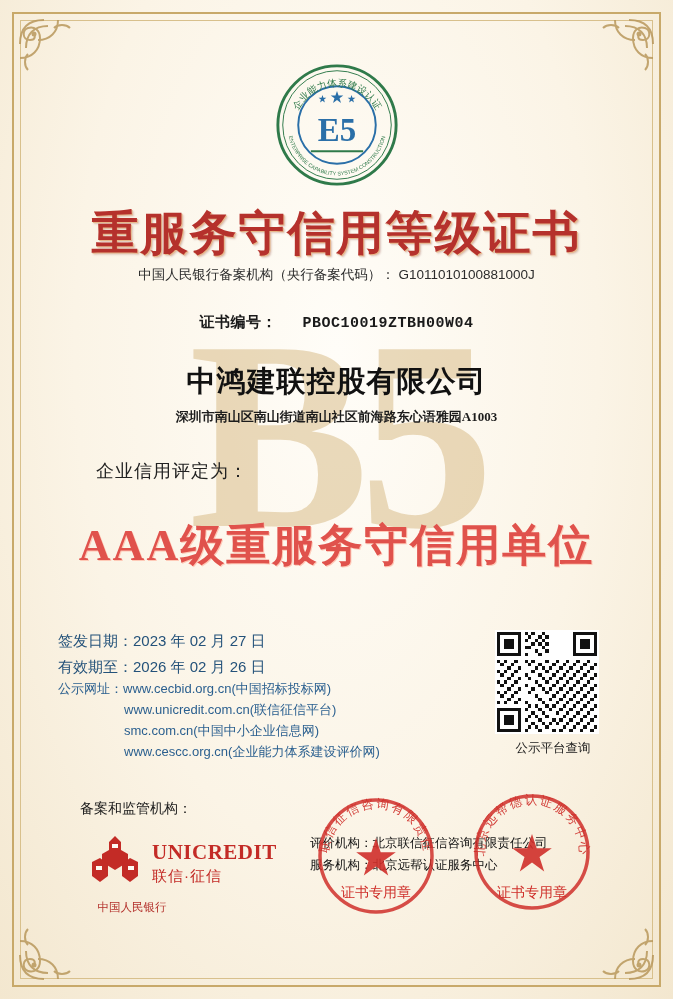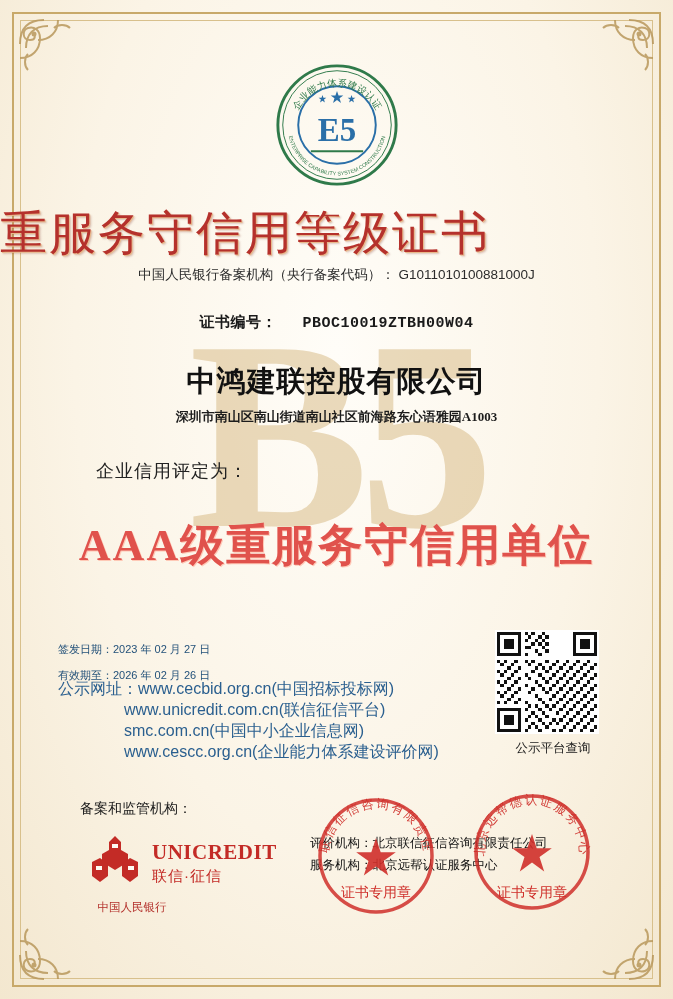--- a/index.html
+++ b/index.html
@@ -69,24 +69,24 @@
     width: 126px;
     height: 126px;
   }
   .emblem svg { width: 100%; height: 100%; display: block; }
 
   
   .title {
     position: absolute;
     top: 202px;
     left: 0; right: 0;
-    text-align: left;
+    text-align: center;
     font-family: "Liberation Serif", serif;
     font-size: 47px;
-    font-weight: normal;
+    font-weight: bold;
     letter-spacing: 2px;
     color: #b5312c;
     text-shadow: 1px 1px 0 #e8b98c, 2px 2px 2px rgba(120,40,30,0.25);
   }
   .subtitle {
     position: absolute;
     top: 266px;
     left: 0; right: 0;
     text-align: center;
     font-size: 13.5px;
@@ -147,32 +147,31 @@
     color: #e0524c;
     letter-spacing: 2px;
     text-shadow: 1px 1px 0 rgba(255,190,170,0.8);
   }
 
   
   .dates {
     position: absolute;
     left: 58px;
     top: 628px;
-    font-size: 11px;
+    font-size: 15px;
     color: #24527a;
     line-height: 26px;
     font-family: "Liberation Sans", sans-serif;
-    margin-top: 8px;
   }
   .dates .row .lbl { color: #24527a; }
   .links {
     position: absolute;
     left: 58px;
     top: 678px;
-    font-size: 16px;
+    font-size: 13px;
     color: #2a5f8f;
     line-height: 21px;
   }
   .links .row { white-space: nowrap; }
   .links .u { text-decoration: none; color: #2a5f8f; }
 
   
   .qr-wrap {
     position: absolute;
     right: 62px;

